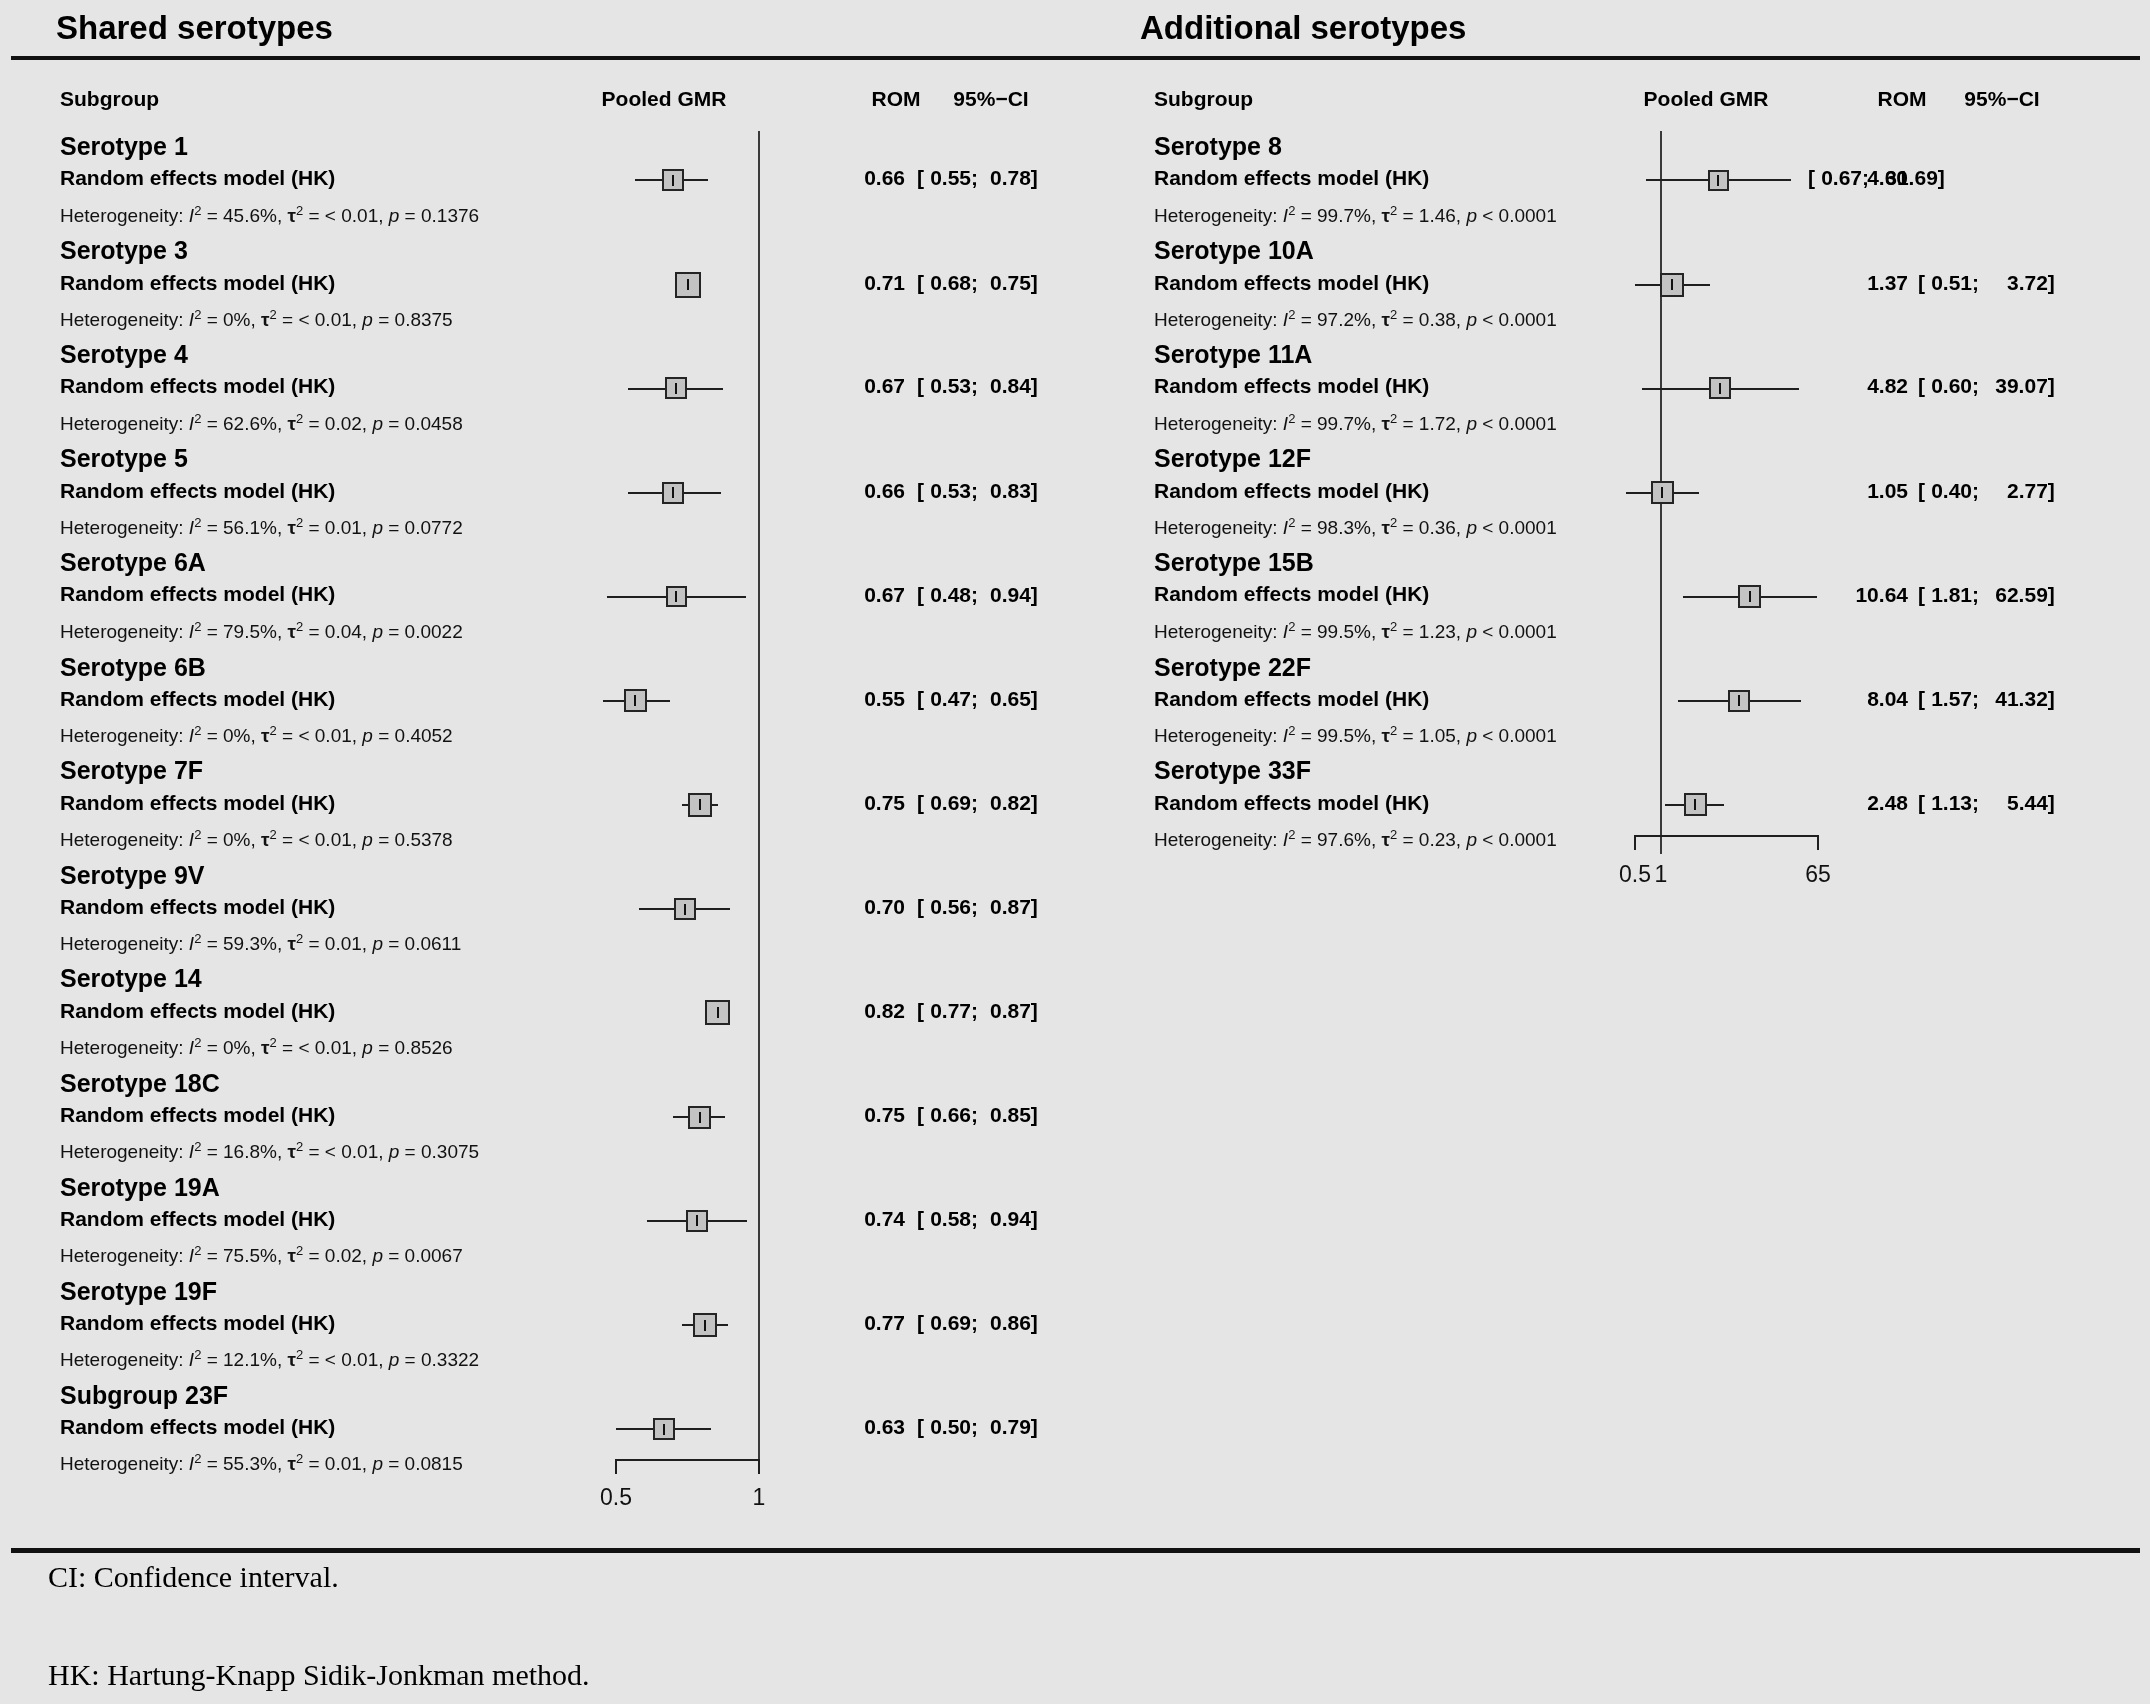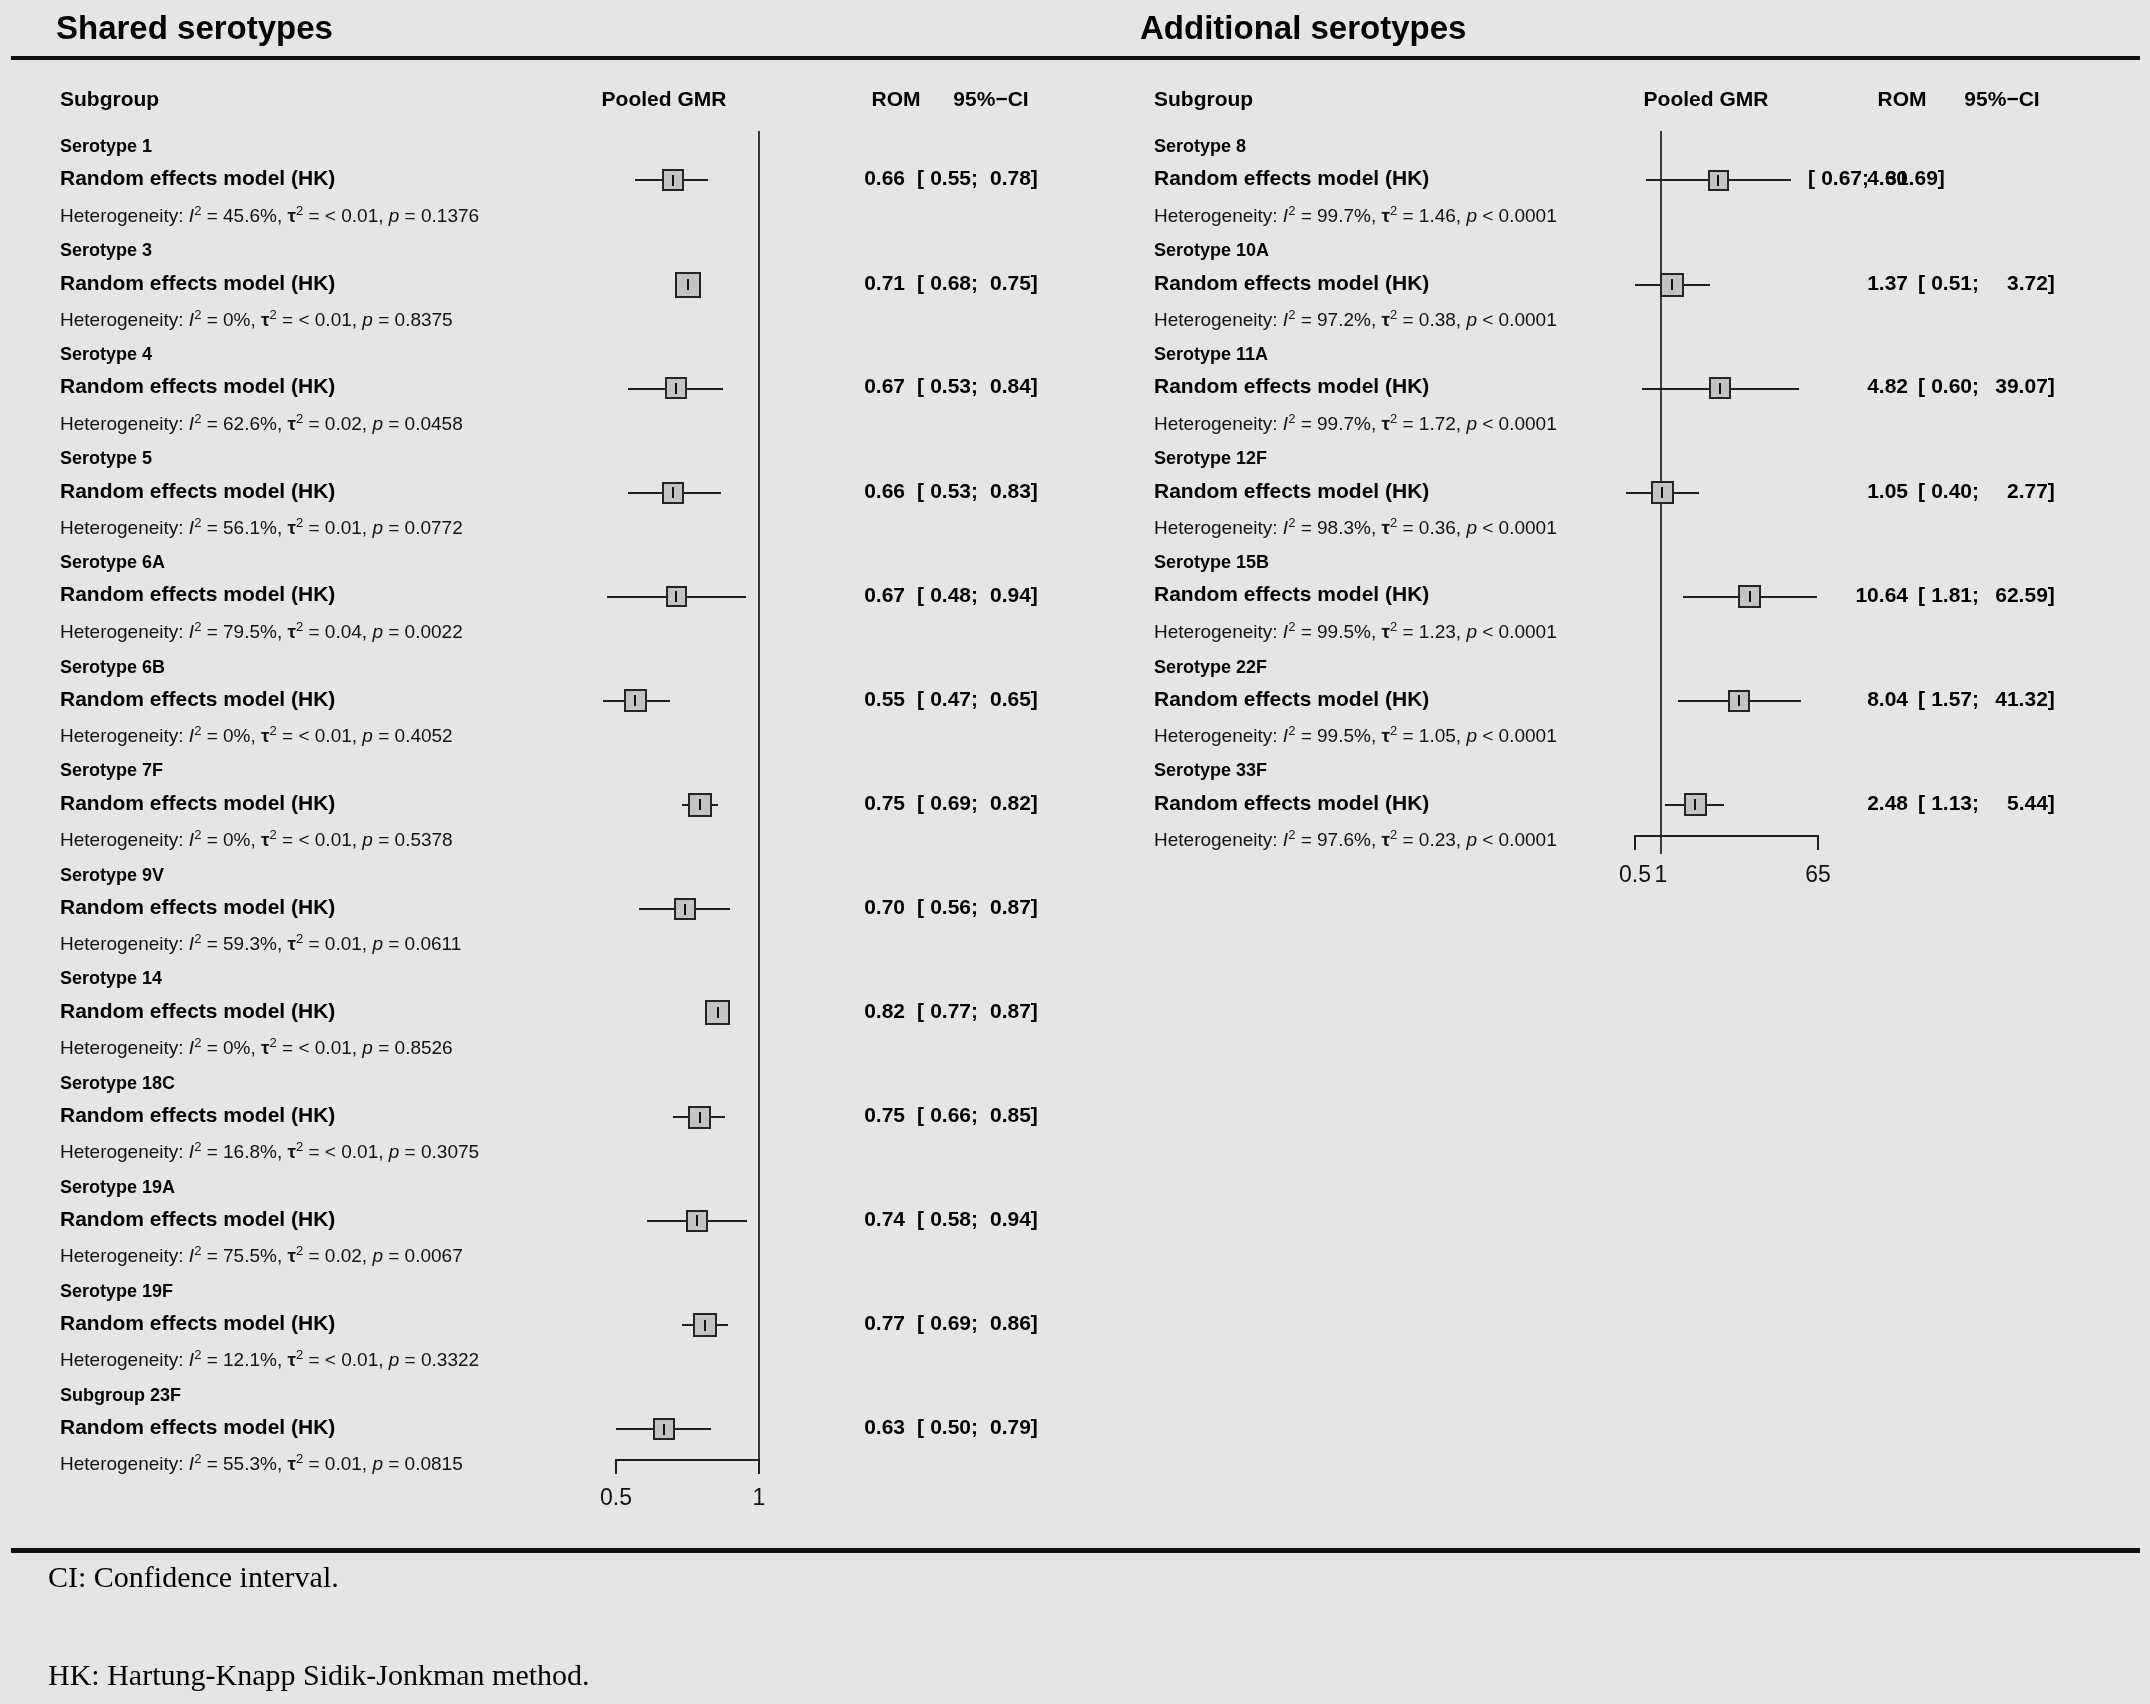--- a/index.html
+++ b/index.html
@@ -3,21 +3,21 @@
 <meta charset="utf-8">
 <style>
   html,body{margin:0;padding:0;background:#ffffff;}
   #figure{position:relative;width:2151px;height:1704px;background:#e5e5e5;overflow:hidden;
           font-family:"Liberation Sans", sans-serif;color:#000;}
   .abs{position:absolute;}
   .panel-title{font-size:33px;font-weight:bold;letter-spacing:0px;white-space:nowrap;}
   .rule{background:#111;}
   .colhead{font-size:21px;font-weight:bold;white-space:nowrap;}
   .center{transform:translateX(-50%);}
-  .sub-label{font-size:18px;font-weight:bold;line-height:32px;white-space:nowrap;text-align:center;}
+  .sub-label{font-size:25px;font-weight:bold;line-height:32px;white-space:nowrap;text-align:center;}
   .model-label{font-size:21px;font-weight:bold;line-height:32px;white-space:nowrap;}
   .het{font-size:19px;line-height:29px;white-space:nowrap;color:#111;}
   .het sup{font-size:13px;}
   .rom{font-size:21px;font-weight:bold;text-align:right;white-space:nowrap;}
   .ci{font-size:21px;font-weight:bold;white-space:nowrap;}
   .ci .lo{display:inline-block;width:47px;text-align:right;}
   .ci .hi{display:inline-block;width:47px;text-align:right;}
   .ci.wide .hi{width:63px;}
   .refline{width:2px;background:#3a3a3a;}
   .whisker{height:2px;background:#1f1f1f;}

